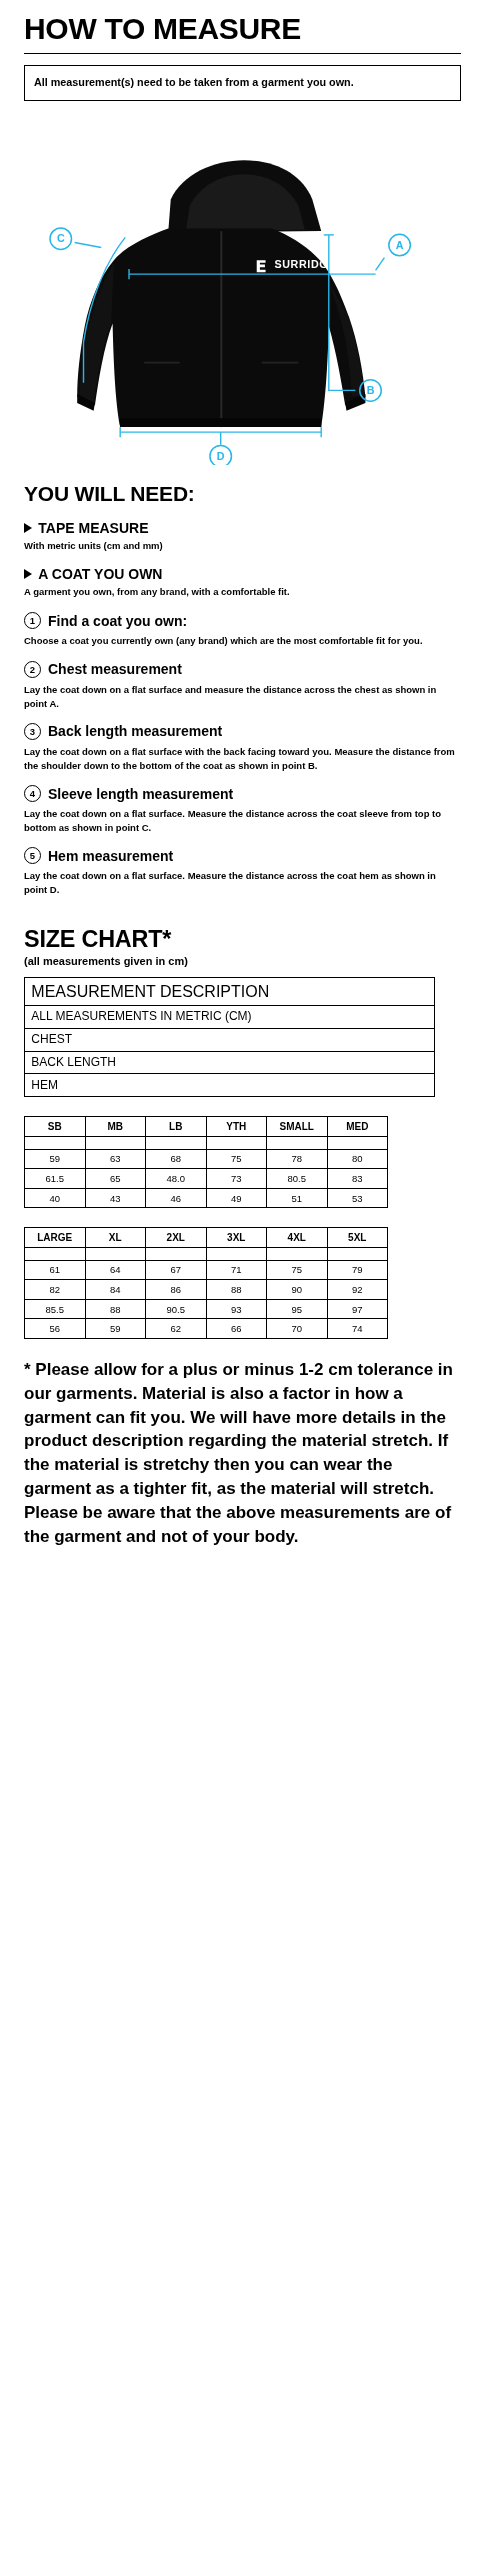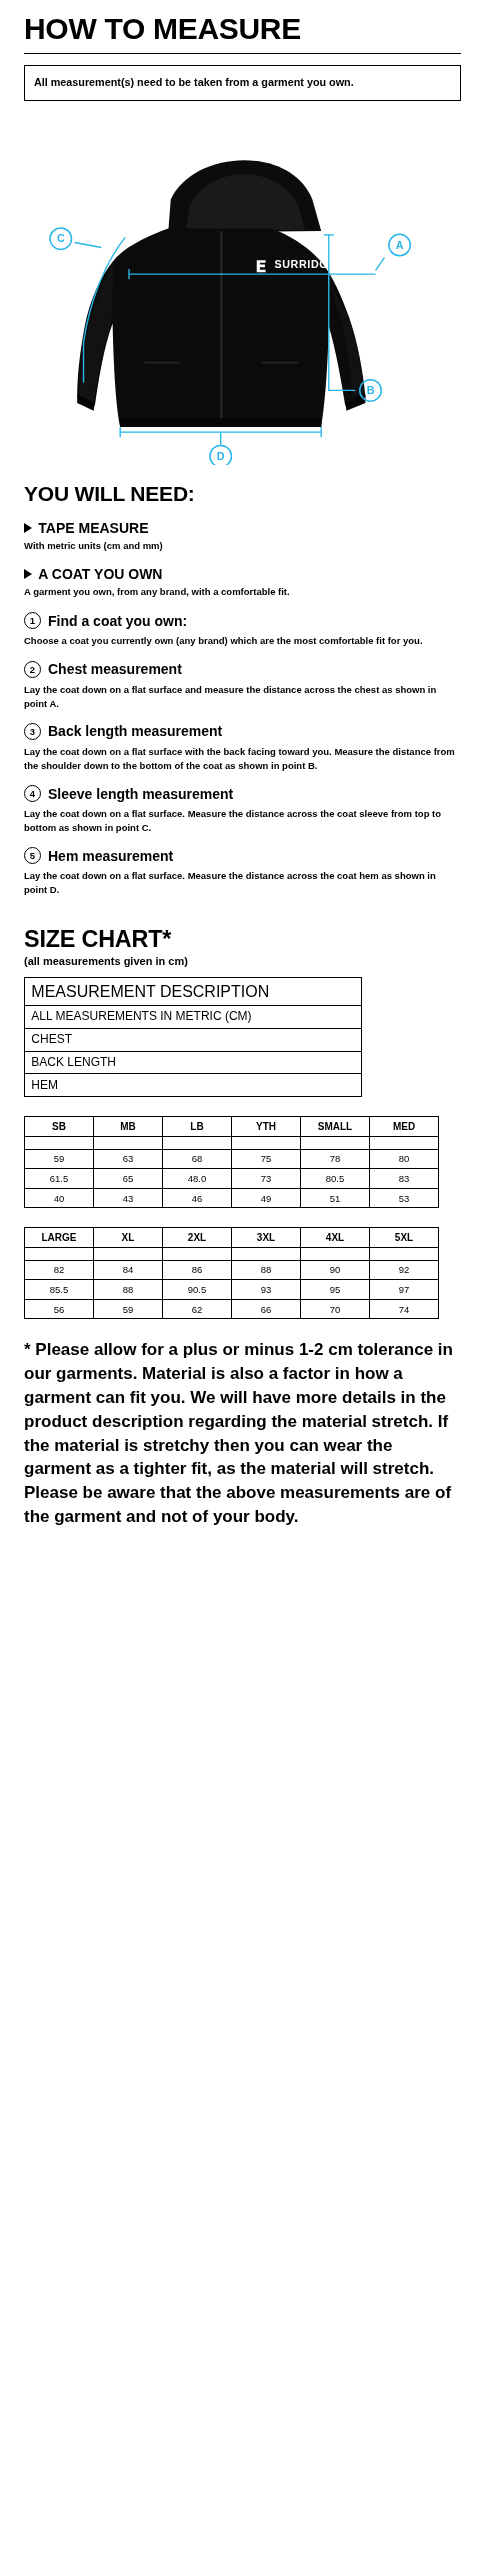--- a/index.html
+++ b/index.html
@@ -118,40 +118,40 @@
     letter-spacing: -0.2px;
     margin: 29px 0 2.5px 0;
   }
   .chart-sub {
     font-size: 11px;
     font-weight: bold;
     margin-bottom: 10px;
   }
   table.measure-desc {
     border-collapse: collapse;
-    width: 338px;
+    width: 411px;
     margin-bottom: 19px;
   }
   table.measure-desc td {
     border: 1.3px solid #000;
     padding: 4.4px 6.3px;
     font-size: 12px;
     line-height: 1.1;
   }
   table.measure-desc td.big {
     font-size: 16px;
   }
   table.measure-desc td.mid {
     font-size: 12px;
     font-weight: normal;
   }
 
   table.sizes {
     border-collapse: collapse;
-    width: 415px;
+    width: 364px;
     margin-bottom: 19px;
     table-layout: fixed;
   }
   table.sizes th, table.sizes td {
     border: 1.3px solid #000;
     text-align: center;
     font-size: 9.5px;
     padding: 3.8px 1.3px;
     height: 16.4px;
   }
@@ -404,20 +404,28 @@
     </tr>
     <tr class="spacer">
       <td></td>
           <td></td>
           <td></td>
       <td></td>
           <td></td>
           <td></td>
     </tr>
     <tr>
+      <td>61</td>
+      <td>64</td>
+      <td>67</td>
+      <td>71</td>
+      <td>75</td>
+      <td>79</td>
+    </tr>
+    <tr>
       <td>82</td>
       <td>84</td>
       <td>86</td>
       <td>88</td>
       <td>90</td>
       <td>92</td>
     </tr>
     <tr>
       <td>85.5</td>
       <td>88</td>

